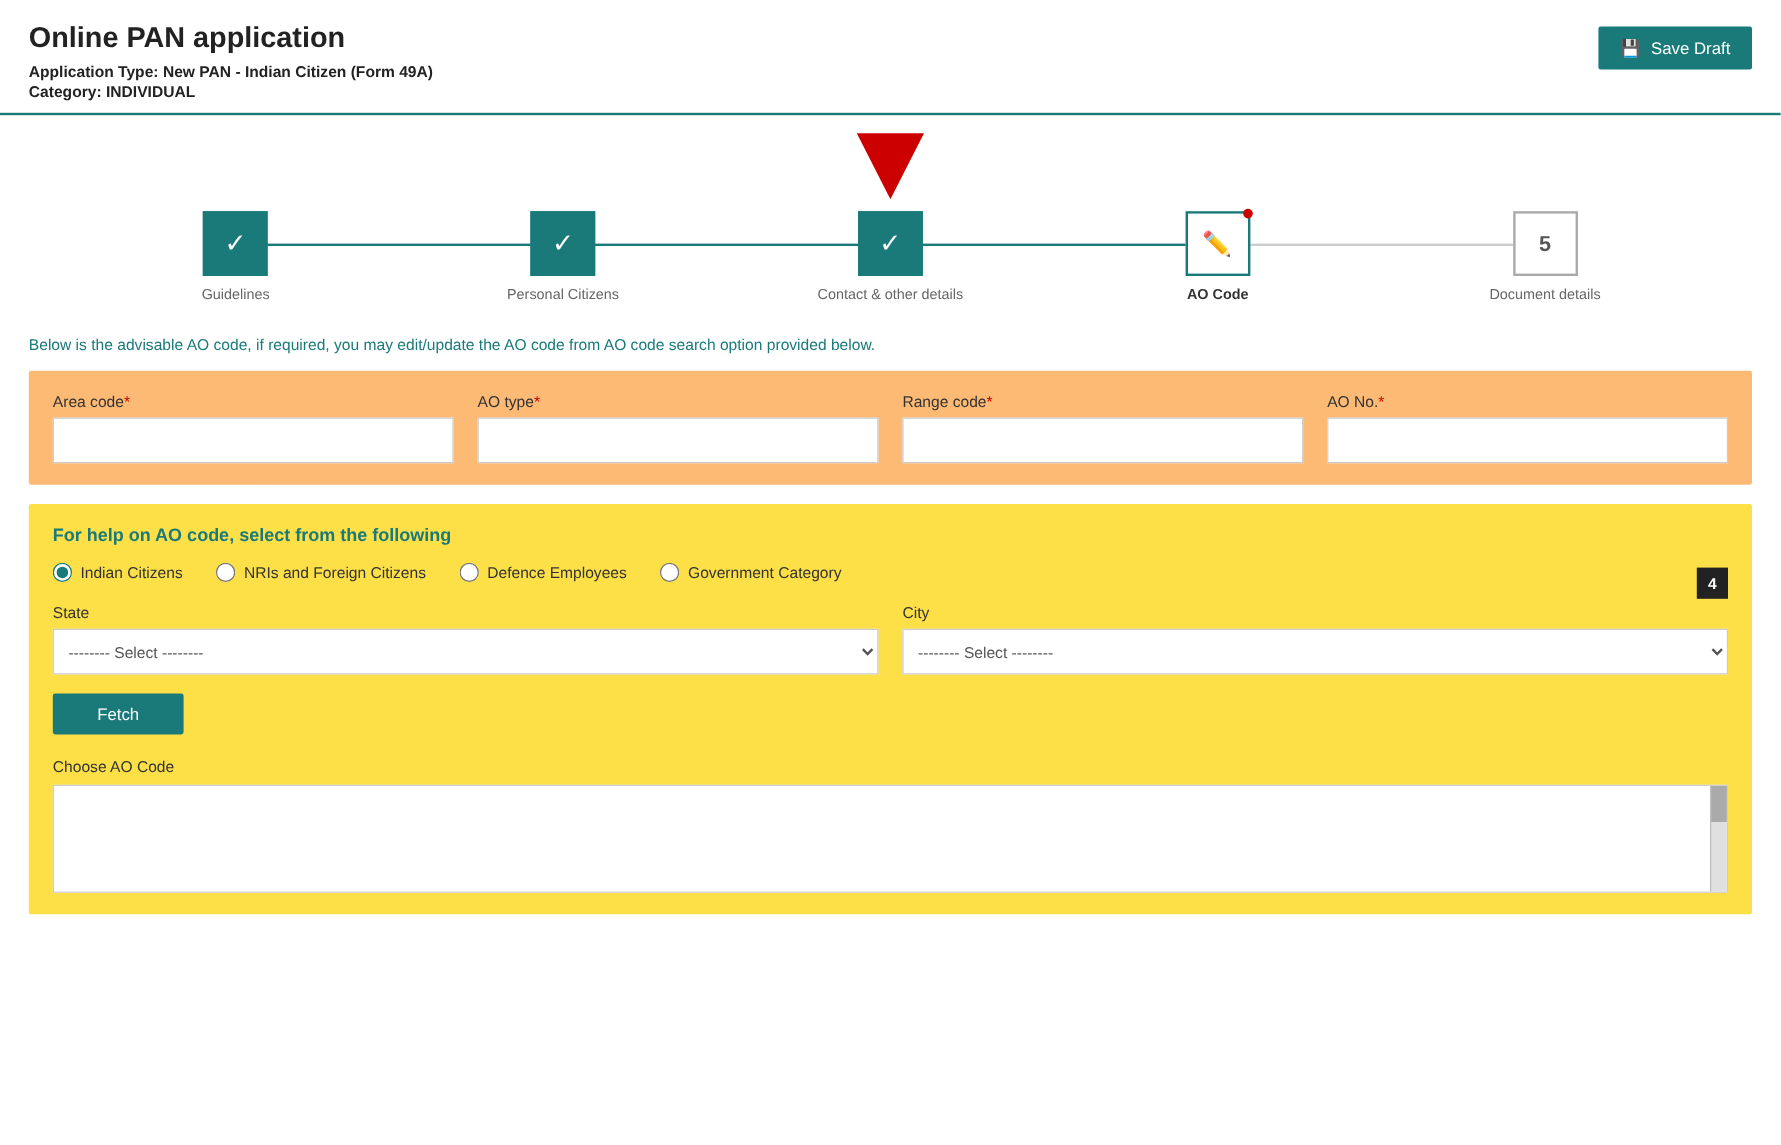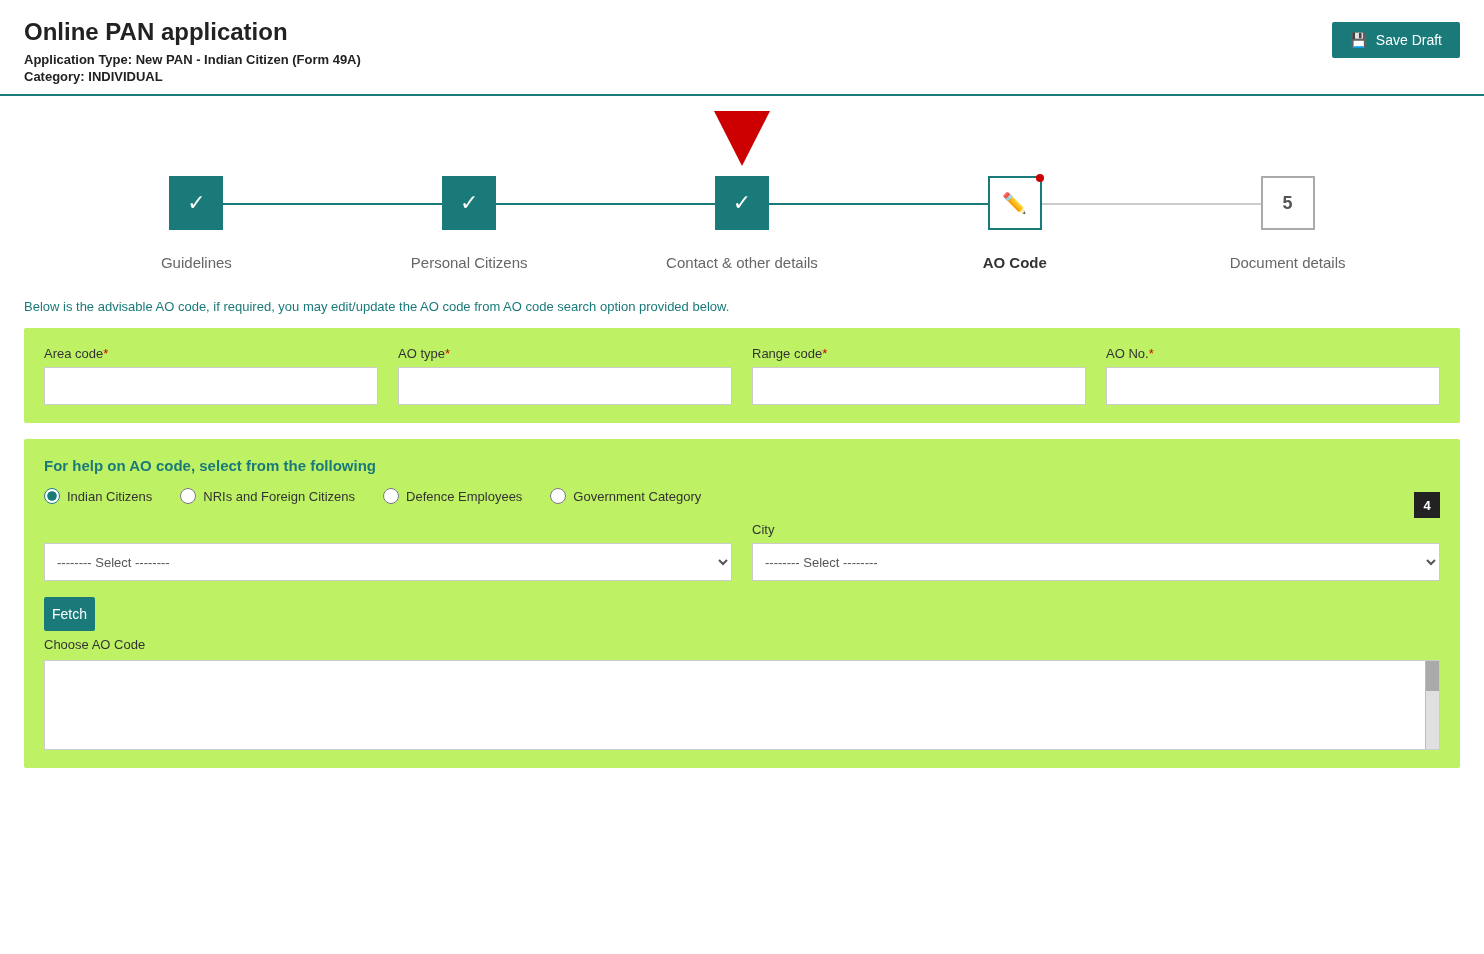--- a/index.html
+++ b/index.html
@@ -91,39 +91,39 @@
     .step-circle.active {
       background: #fff;
       color: #1a7a7a;
     }
     .step-circle.future {
       background: #fff;
       color: #555;
       border-color: #aaa;
     }
     .step-circle .checkmark { color: #fff; font-size: 22px; }
-    .step-label { font-size: 15px; color: #666; margin-top: 24px; text-align: center; }
+    .step-label { font-size: 12px; color: #666; margin-top: 8px; text-align: center; }
     .step-dot {
       width: 8px; height: 8px;
       background: #cc0000;
       border-radius: 50%;
       position: absolute;
       top: -4px; right: -4px;
     }
 
     
     .info-text {
       padding: 8px 24px 14px;
       color: #1a7a7a;
       font-size: 13px;
     }
 
     
     .ao-fields-section {
-      background: #bef264;
+      background: #fdba74;
       margin: 0 24px;
       padding: 18px 20px;
       border-radius: 2px;
     }
     .ao-fields-row {
       display: flex;
       gap: 20px;
     }
     .ao-field {
       flex: 1;
@@ -139,21 +139,21 @@
       width: 100%;
       height: 38px;
       border: 1px solid #ccc;
       background: #fff;
       padding: 0 8px;
       font-size: 13px;
     }
 
     
     .help-section {
-      background: #bef264;
+      background: #fde047;
       margin: 16px 24px 0;
       padding: 18px 20px;
       border-radius: 2px;
     }
     .help-title {
       color: #1a7a7a;
       font-size: 15px;
       font-weight: 600;
       margin-bottom: 14px;
     }
@@ -236,25 +236,25 @@
       border: 1px solid #ccc;
       background: #fff;
       padding: 0 8px;
       font-size: 13px;
     }
 
     .fetch-btn {
       background: #1a7a7a;
       color: #fff;
       border: none;
-      padding: 9px 8px;
+      padding: 9px 37px;
       font-size: 14px;
       cursor: pointer;
       border-radius: 2px;
-      margin-bottom: 6px;
+      margin-bottom: 19px;
     }
 
     .choose-ao-label {
       font-size: 13px;
       color: #333;
       margin-bottom: 8px;
     }
 
     .ao-table-area {
       background: #fff;
@@ -383,20 +383,21 @@
         <input type="radio" name="citizen_type" style="">
         <span>Government Category</span>
       </label>
     </div>
     <div class="badge-4">4</div>
   </div>
 
   
   <div class="dropdowns-row">
     <div class="dropdown-item">
+      <label>State</label>
       <select>
         <option>-------- Select --------</option>
       </select>
     </div>
     <div class="dropdown-item">
       <label>City</label>
       <select>
         <option>-------- Select --------</option>
       </select>
     </div>

